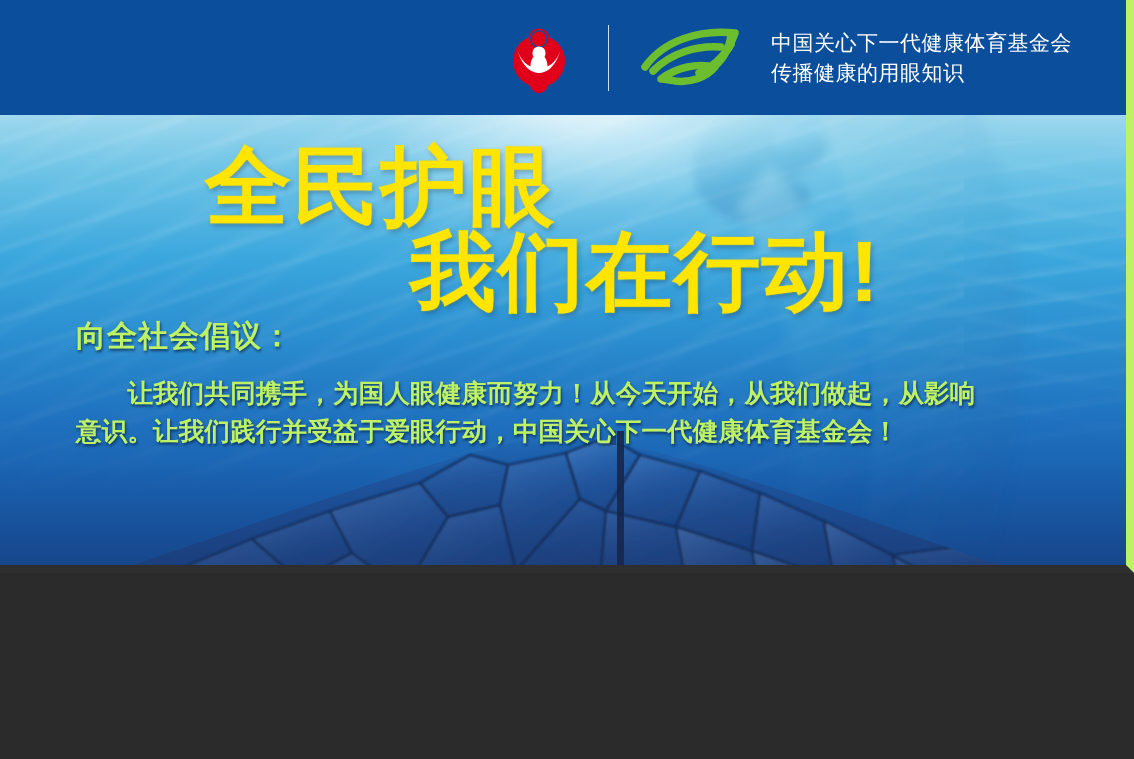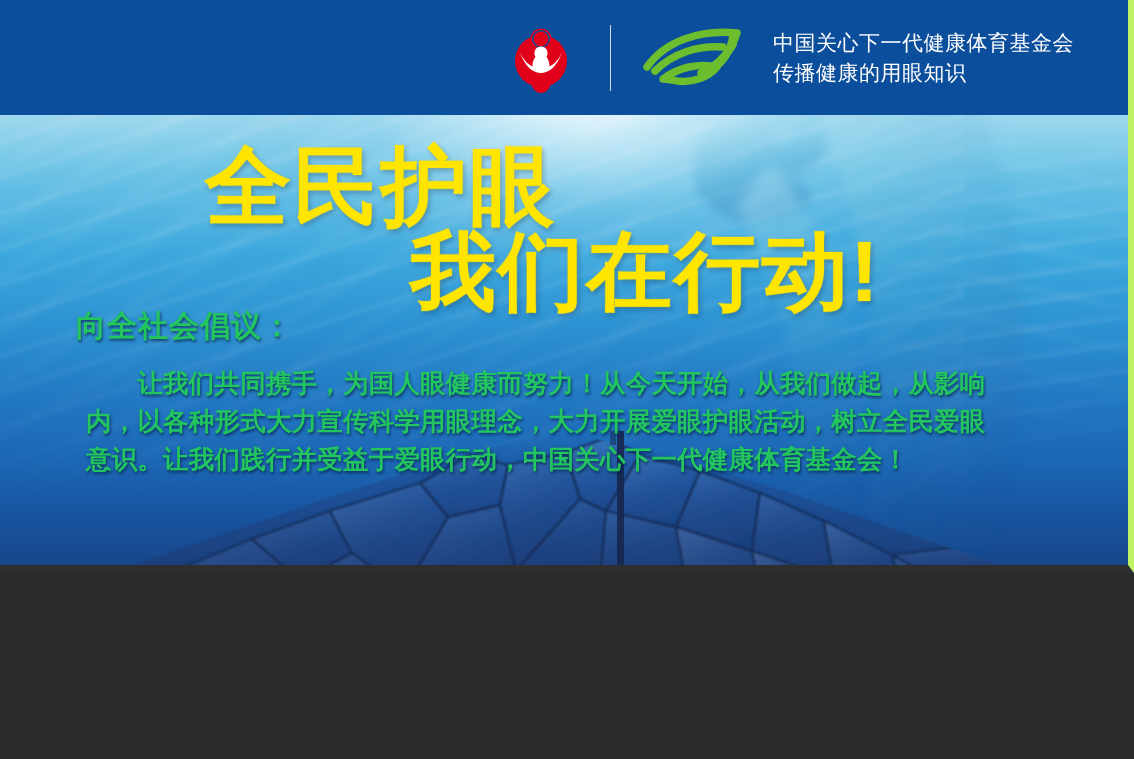--- a/index.html
+++ b/index.html
@@ -12,21 +12,21 @@
     font-family: "Liberation Sans", "DejaVu Sans", sans-serif;
   }
 
   #poster {
     position: relative;
     width: 1134px;
     height: 573px;
     overflow: hidden;
     background: #0b4e9b;
     box-sizing: border-box;
-    border-right: 6px solid #bef264;
+    border-right: 8px solid #bef264;
     border-bottom: 8px solid #2e2e2e;
   }
 
   
   .header-band {
     position: absolute;
     left: 0; top: 0;
     width: 100%;
     height: 115px;
     background: #0b4e9b;
@@ -205,44 +205,43 @@
       2px 3px 5px rgba(10,40,80,0.30);
     font-family: "Liberation Sans", "DejaVu Sans", sans-serif;
   }
   .hl-1 { left: 205px; top: 143px; text-align: right; }
   .hl-2 { left: 410px; top: 228px; }
 
   
   .copy {
     position: absolute;
     left: 76px;
-    top: 306px;
+    top: 316px;
     width: 1000px;
     z-index: 20;
-    color: #22c55e;
+    color: #bef264;
     text-shadow: 1px 2px 3px rgba(6,32,70,0.75);
   }
   .copy-heading {
     font-size: 30px;
     font-weight: bold;
     letter-spacing: 1px;
     margin-bottom: 18px;
   }
   .copy-para {
     font-size: 25.5px;
     font-weight: bold;
     line-height: 1.49;
     letter-spacing: 0.2px;
     text-align: justify;
     text-align-last: left;
   }
   .copy-para .pline {
     display: block;
     white-space: nowrap;
-    margin-left: 10px;
   }
 </style>
 </head>
 <body>
 
 <div id="poster">
 
   <div class="scene">
     <div class="water-base"></div>
     <div class="ripples"></div>
@@ -391,18 +390,17 @@
 
   <div class="headline">
     <div class="hl-line hl-1">全民护眼</div>
     <div class="hl-line hl-2">我们在行动!</div>
   </div>
 
   <div class="copy">
     <div class="copy-heading">向全社会倡议：</div>
     <div class="copy-para">
       <span class="pline">　　让我们共同携手，为国人眼健康而努力！从今天开始，从我们做起，从影响</span>
-      <span class="pline">内，以各种形式大力宣传科学用眼理念，大力开展爱眼护眼活动，树立全民爱眼</span>
       <span class="pline">意识。让我们践行并受益于爱眼行动，中国关心下一代健康体育基金会！</span>
     </div>
   </div>
 
 </div>
 
 </body></html>

